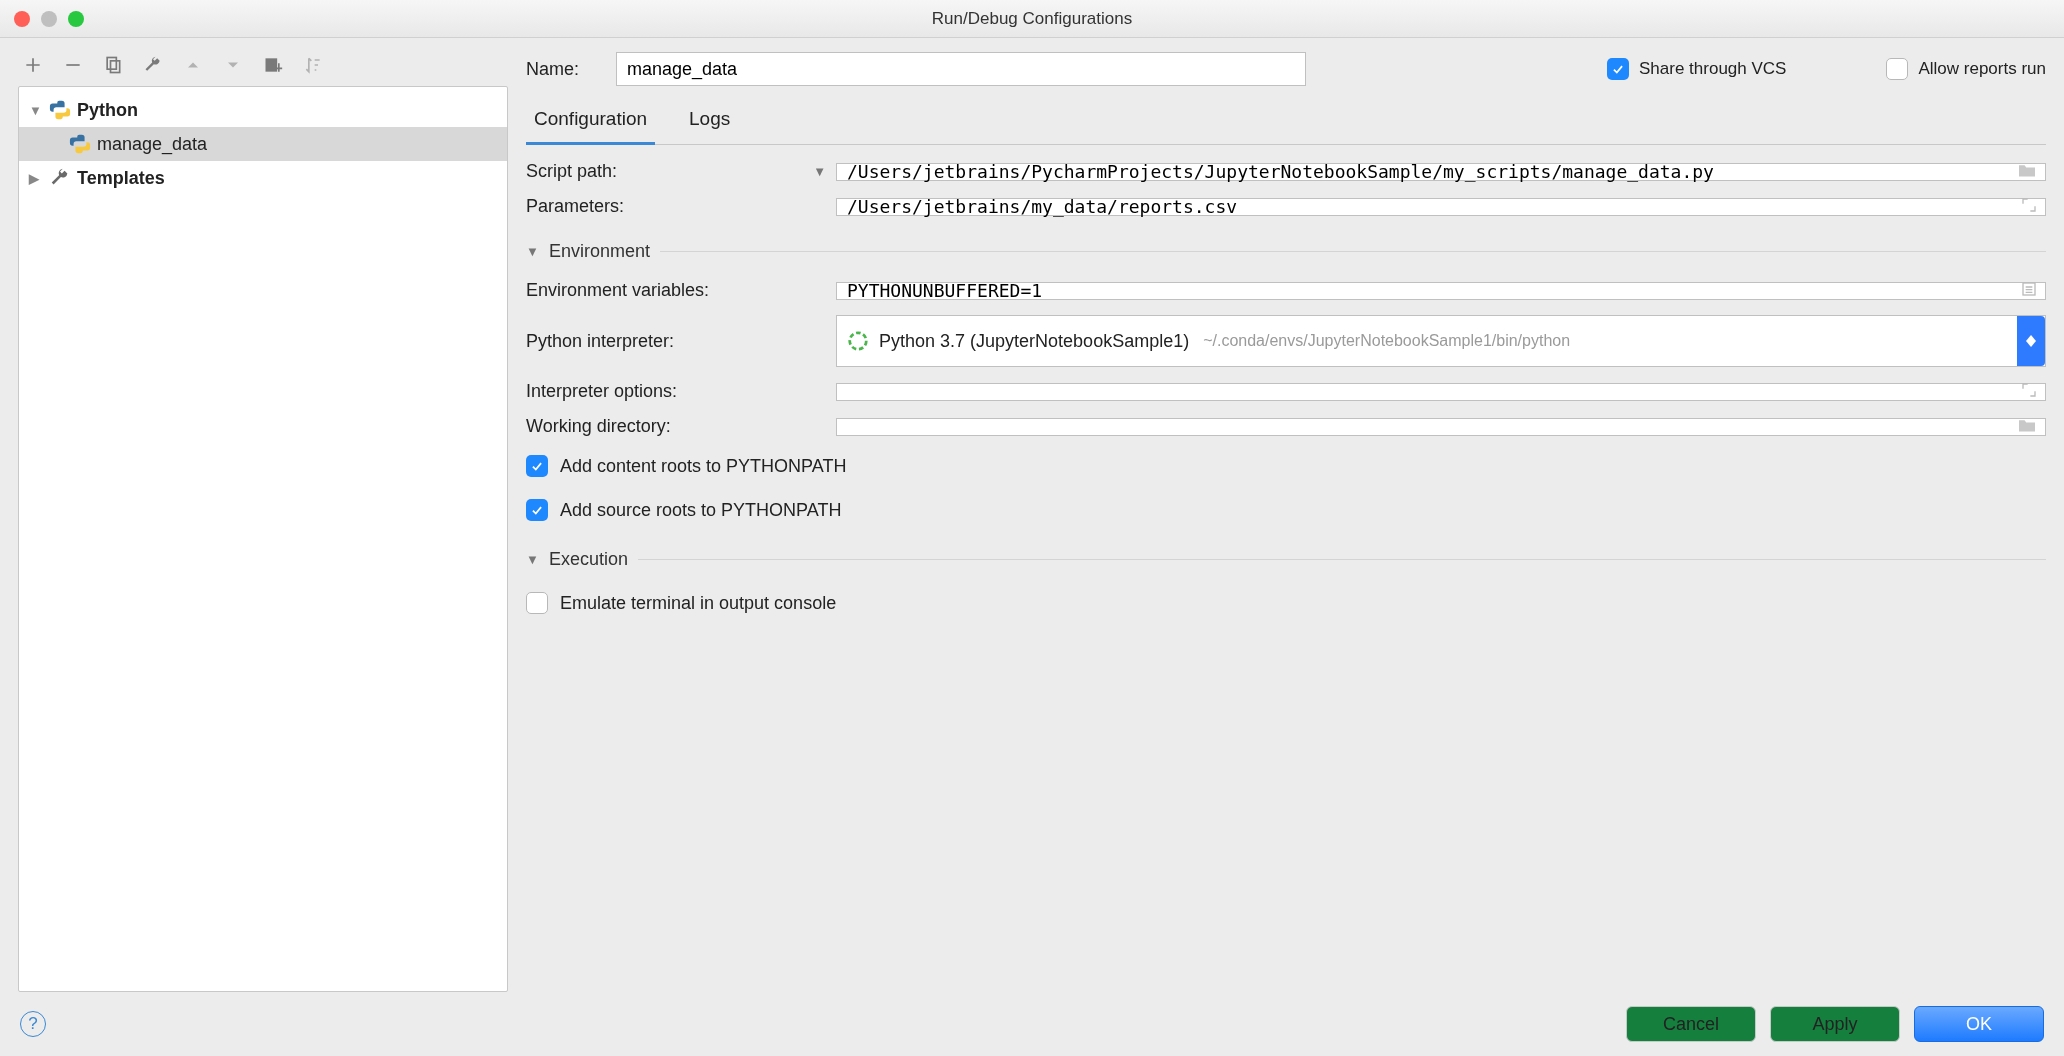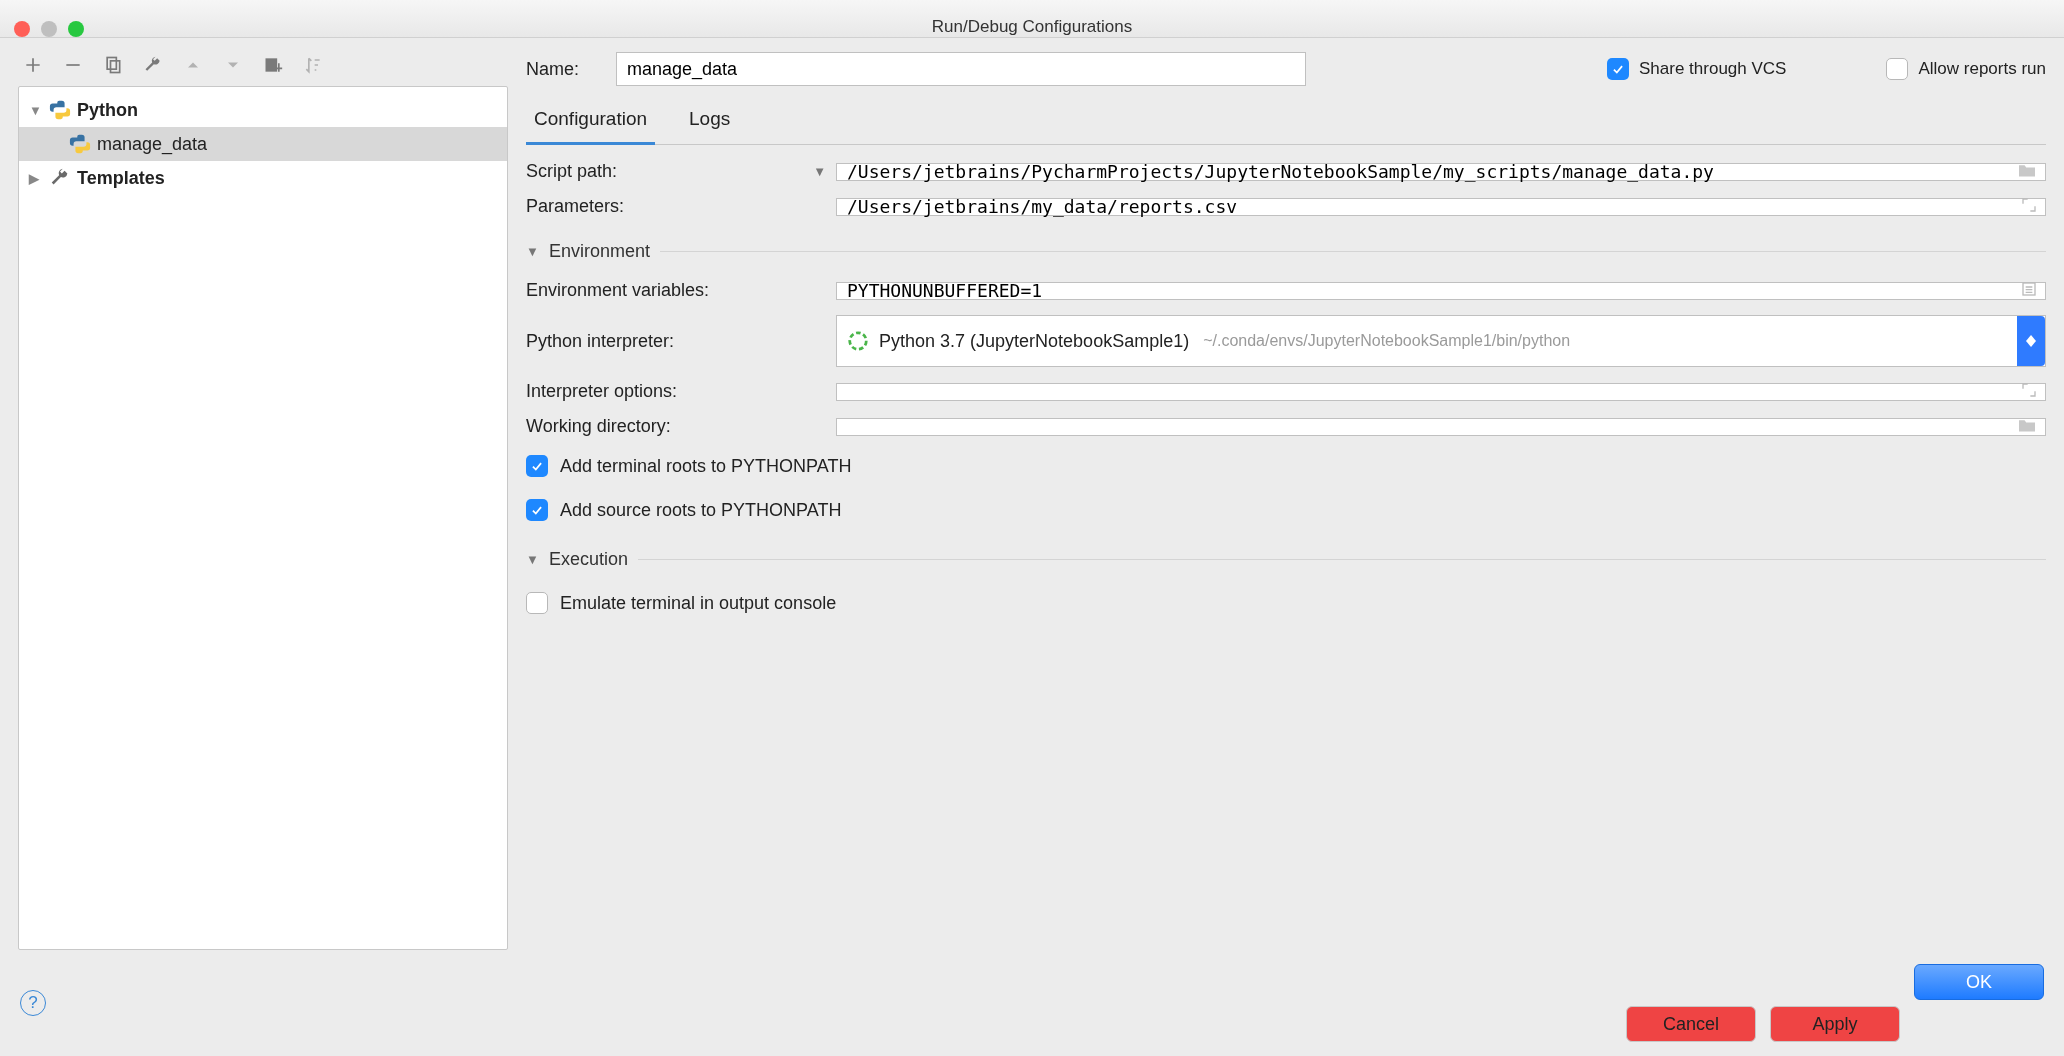--- a/index.html
+++ b/index.html
@@ -10,21 +10,21 @@
   color: #222;
   width: 2064px;
   height: 1056px;
   overflow: hidden;
 }
 .titlebar {
   height: 38px;
   background: linear-gradient(#f6f6f6, #e8e8e8);
   border-bottom: 1px solid #d0d0d0;
   display: flex;
-  align-items: flex-end;
+  align-items: center;
   position: relative;
 }
 .traffic-lights {
   display: flex;
   gap: 11px;
   padding-left: 14px;
 }
 .tl { width: 16px; height: 16px; border-radius: 50%; }
 .tl.red { background: #ff5f57; }
 .tl.yellow { background: #bfbfbf; }
@@ -257,23 +257,22 @@
   justify-content: center;
   cursor: pointer;
   padding: 0 20px;
 }
 .btn.default {
   background: linear-gradient(#6aa9ff, #1e7bff);
   color: #fff;
   border: 1px solid #186ce0;
 }
 .btn.normal {
-  background: #ef4444;
+  background: #15803d;
   border: 1px solid #c8c8c8;
-  margin-top: 42px;
 }
 </style>
 </head>
 <body>
 
 <div class="titlebar">
   <div class="traffic-lights">
     <div class="tl red"></div>
     <div class="tl yellow"></div>
     <div class="tl green"></div>
@@ -478,21 +477,21 @@
             </span>
           </div>
         </div>
 
         <div class="checkbox-row">
           <span class="chk checked">
               <svg viewBox="0 0 24 24">
                 <polyline points="5 13 10 18 19 7"></polyline>
               </svg>
             </span>
-          <span>Add terminal roots to PYTHONPATH</span>
+          <span>Add content roots to PYTHONPATH</span>
         </div>
         <div class="checkbox-row">
           <span class="chk checked">
               <svg viewBox="0 0 24 24">
                 <polyline points="5 13 10 18 19 7"></polyline>
               </svg>
             </span>
           <span>Add source roots to PYTHONPATH</span>
         </div>
 

